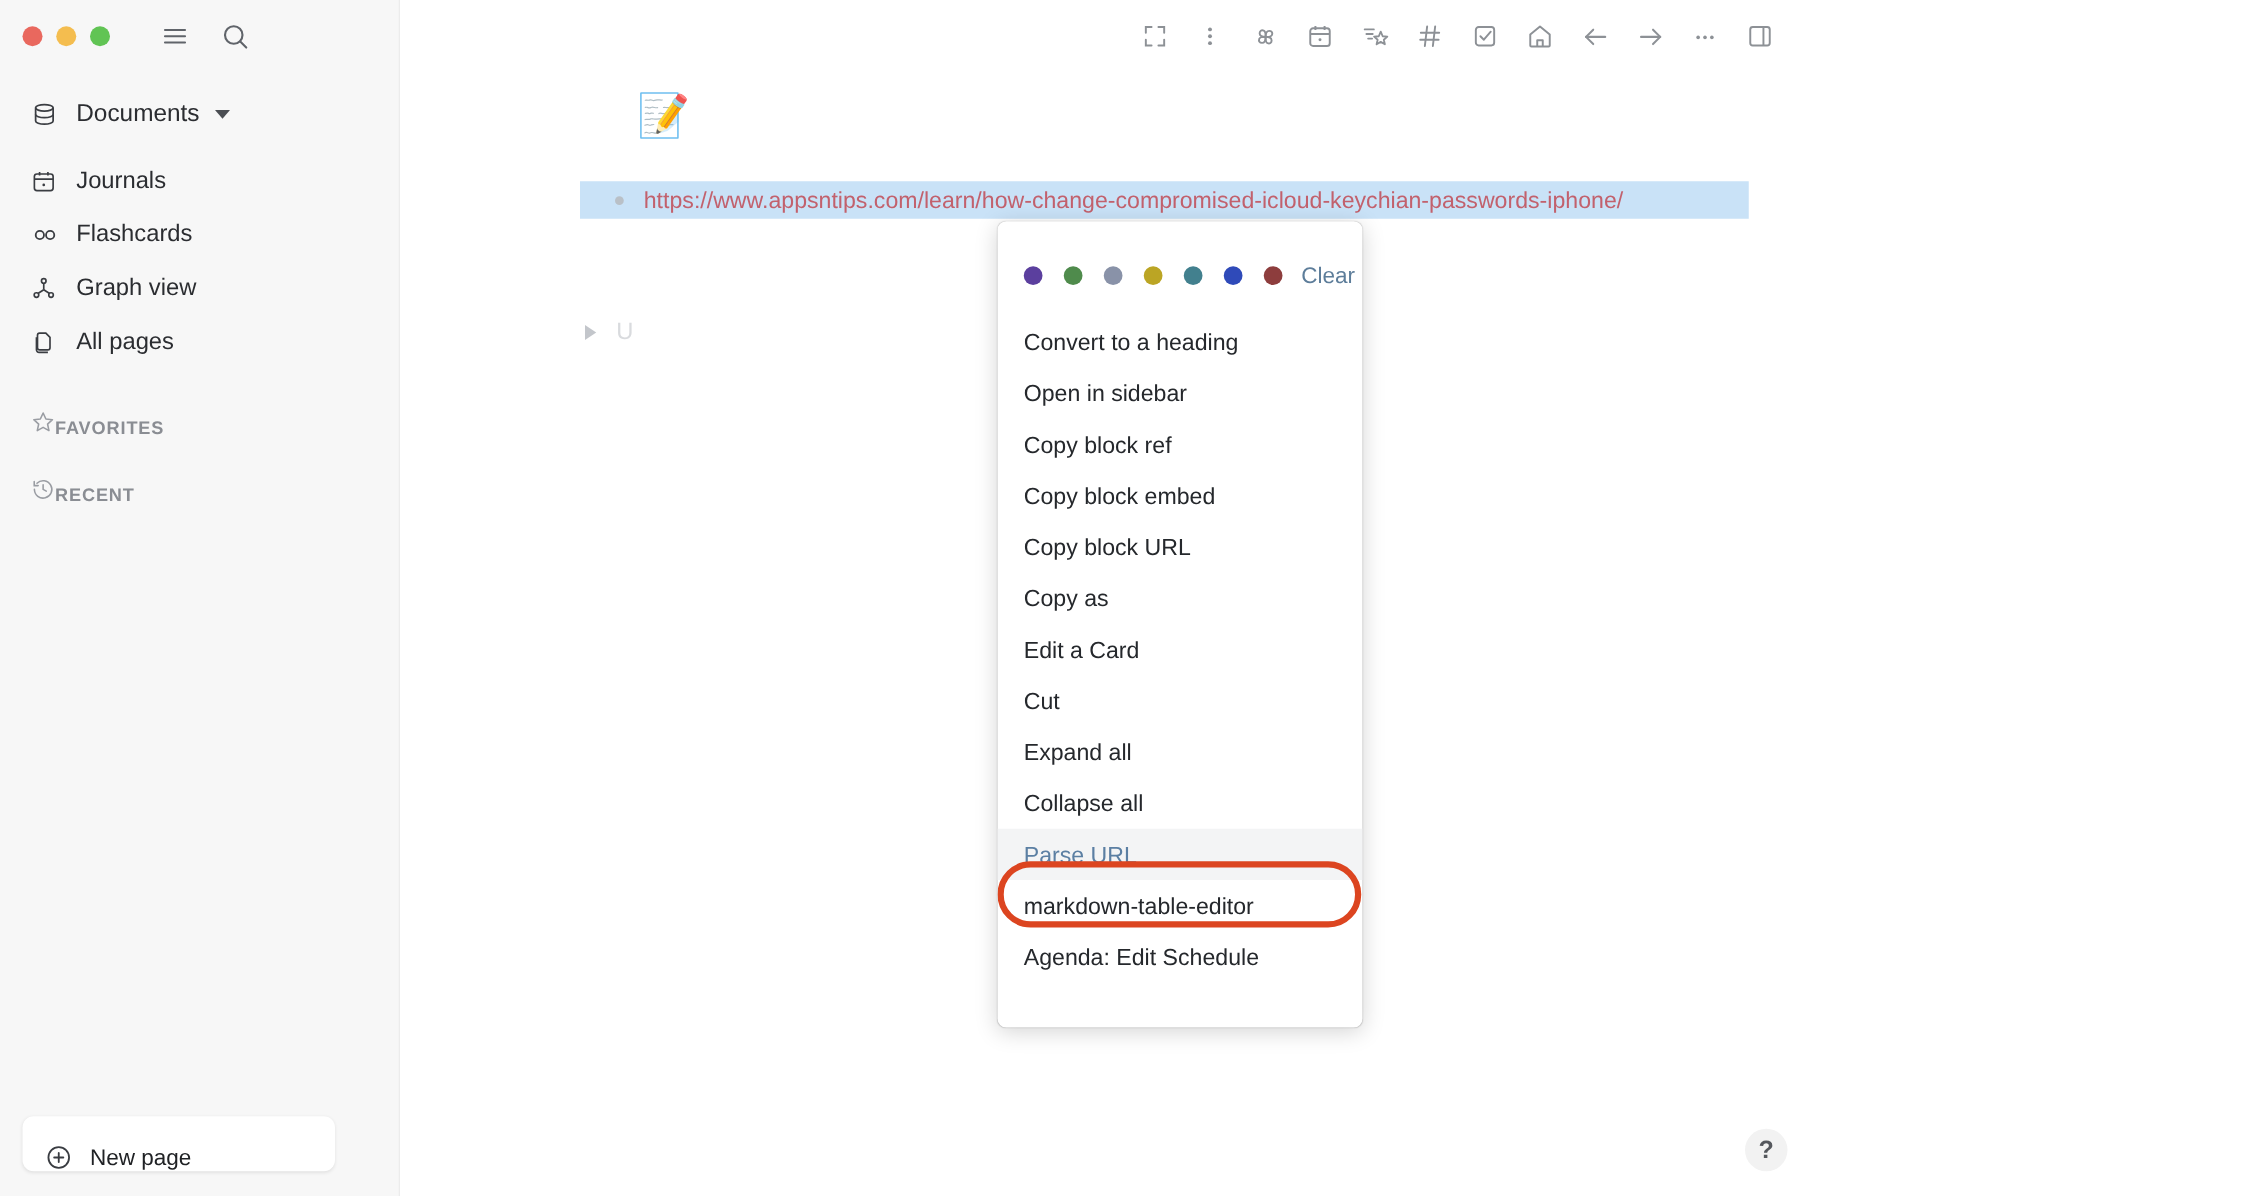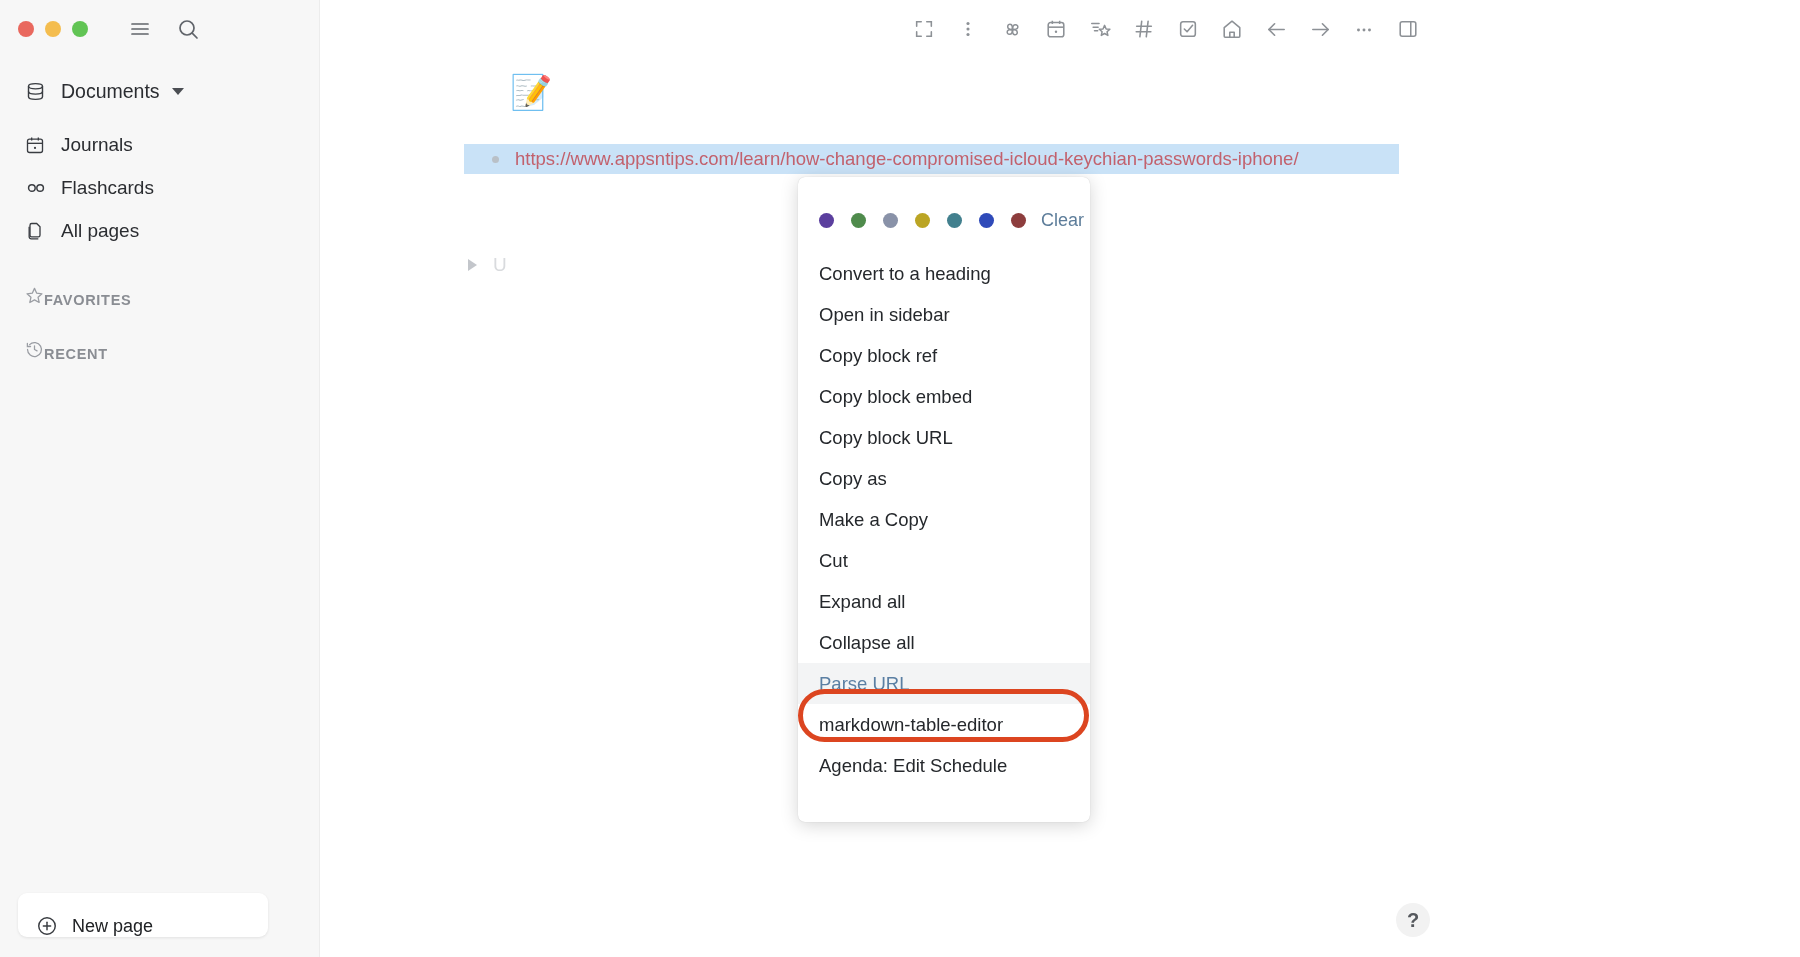--- a/index.html
+++ b/index.html
@@ -214,20 +214,33 @@
       <div class="nav-row">
         <span class="nv-ico">
           <svg width="22" height="22" viewBox="0 0 24 24" fill="none" stroke="currentColor" stroke-width="1.6">
             <circle cx="7.5" cy="12" r="3.6"></circle>
               <circle cx="16.5" cy="12" r="3.6"></circle>
           </svg>
         </span>
         <span class="nv-label">Flashcards</span>
       </div>
 
+      <div class="nav-row">
+        <span class="nv-ico">
+          <svg width="20" height="20" viewBox="0 0 24 24" fill="none" stroke="currentColor" stroke-width="1.6">
+            <circle cx="12" cy="4.5" r="2.2"></circle>
+              <circle cx="5" cy="18" r="2.2"></circle>
+              <circle cx="19" cy="18" r="2.2"></circle>
+            <line x1="12" y1="6.7" x2="12" y2="13"></line>
+            <line x1="12" y1="13" x2="6.4" y2="16.5"></line>
+              <line x1="12" y1="13" x2="17.6" y2="16.5"></line>
+          </svg>
+        </span>
+        <span class="nv-label">Graph view</span>
+      </div>
 
       <div class="nav-row">
         <span class="nv-ico">
           <svg width="20" height="20" viewBox="0 0 24 24" fill="none" stroke="currentColor" stroke-width="1.6">
             <path d="M8 3h6l4 4v10a2 2 0 0 1-2 2H8a2 2 0 0 1-2-2V5a2 2 0 0 1 2-2z"></path>
             <path d="M5 7v12a2.5 2.5 0 0 0 2.5 2.5H16"></path>
           </svg>
         </span>
         <span class="nv-label">All pages</span>
       </div>
@@ -401,21 +414,21 @@
         <div class="mitem">
             <span>Copy block embed</span>
           </div>
         <div class="mitem">
             <span>Copy block URL</span>
           </div>
         <div class="mitem">
             <span>Copy as</span>
           </div>
         <div class="mitem">
-            <span>Make a Copy</span>
+            <span>Edit a Card</span>
           </div>
         <div class="mitem">
             <span>Cut</span>
           </div>
         <div class="mitem">
             <span>Expand all</span>
           </div>
         <div class="mitem">
             <span>Collapse all</span>
           </div>

